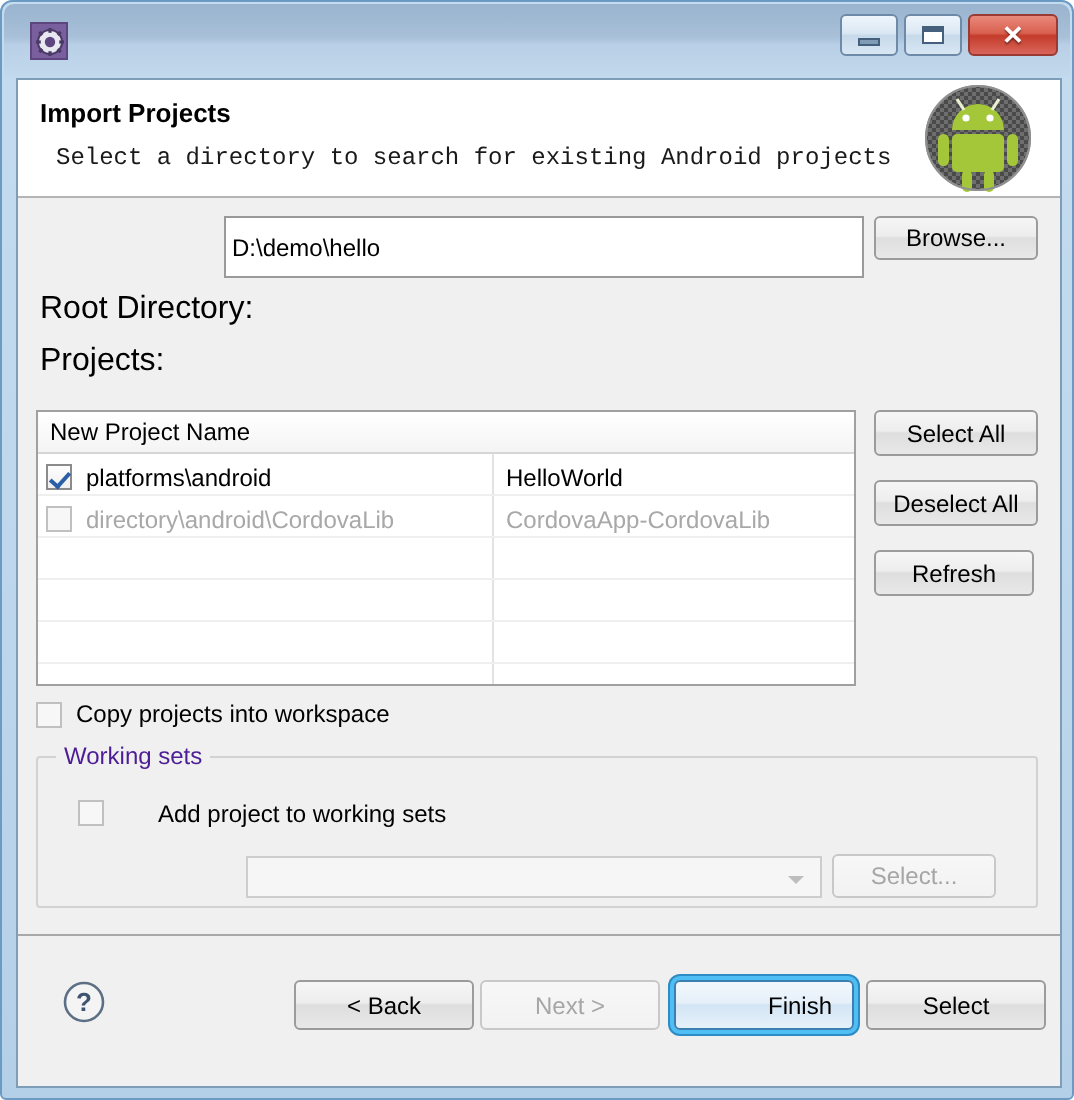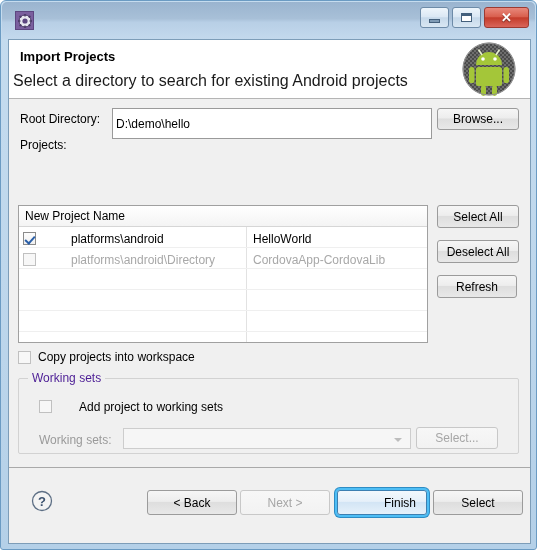--- a/index.html
+++ b/index.html
@@ -97,42 +97,44 @@
   }
   .banner-title {
     position: absolute;
     left: 11px; top: 9px;
     font-size: 13px;
     font-weight: bold;
     color: #000000;
   }
   .banner-sub {
     position: absolute;
-    left: 4px; top: 32px;
-    font-size: 16px;
+    left: 19px; top: 32px;
+    font-size: 12px;
     color: #1a1a1a;
+    font-family: Liberation Mono, monospace;
   }
   .banner-icon {
     position: absolute;
     right: 12px; top: 0px;
     width: 58px; height: 58px;
   }
 
   
   .body-area {
     position: absolute;
     left: 0; top: 60px;
     width: 521px; height: 427px;
     background: #f0f0f0;
   }
 
   .lbl {
     position: absolute;
-    font-size: 12px;
-    color: #000000;
+    font-size: 16px;
+    color: #000000;
+    margin-top: 34px;
   }
   .lbl.dim { color: #9a9a9a; }
 
   
   .root-label { left: 11px; top: 12px; }
   .root-input {
     position: absolute;
     left: 103px; top: 8px;
     width: 320px; height: 31px;
     background: #ffffff;
@@ -205,21 +207,20 @@
     border-bottom: 1px solid #efefef;
   }
   .td {
     font-size: 12px;
     color: #000000;
     padding: 3px 16px 0 6px;
     overflow: hidden;
     white-space: nowrap;
     display: flex;
     align-items: center;
-    gap: 28px;
   }
   .td.c1 { padding-left: 4px; }
   .td.dim { color: #a8a8a8; }
 
   
   .cb {
     width: 13px; height: 13px;
     border: 1px solid #8b8b8b;
     background: linear-gradient(to bottom, #fdfdfd 0%, #f0f0f0 100%);
     display: inline-block;
@@ -389,21 +390,21 @@
           <div class="td c1">
             <span class="cb checked"></span>
             <span>platforms\android</span>
           </div>
           <div class="td c2">HelloWorld</div>
         </div>
 
         <div class="trow">
           <div class="td c1 dim">
             <span class="cb dim"></span>
-            <span>platforms\android\Directory</span>
+            <span>directory\android\CordovaLib</span>
           </div>
           <div class="td c2 dim">CordovaApp-CordovaLib</div>
         </div>
 
         <div class="trow">
           <div class="td c1"></div>
             <div class="td c2"></div>
         </div>
         <div class="trow">
           <div class="td c1"></div>

